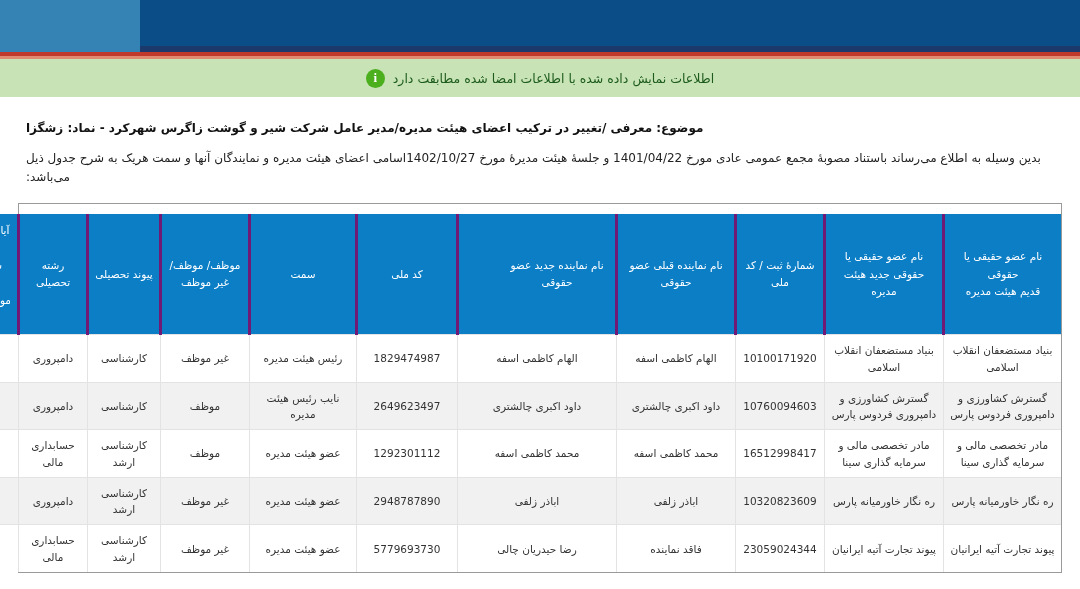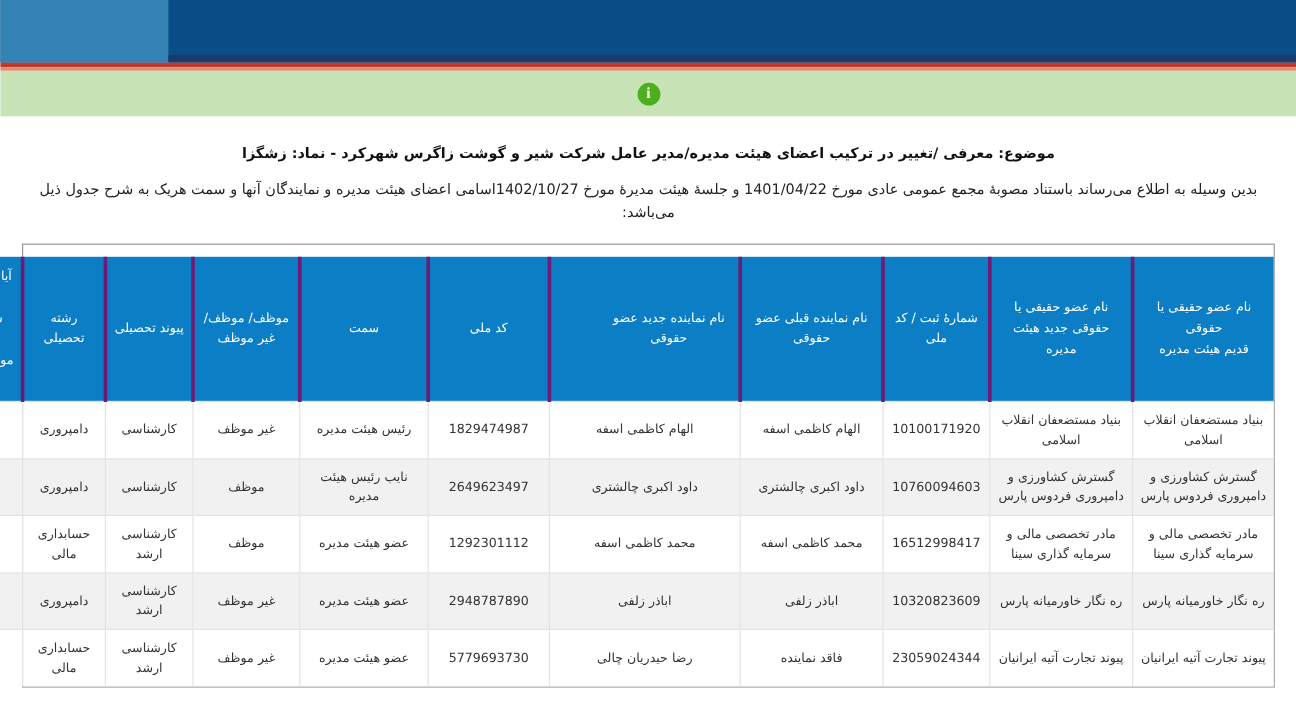--- a/index.html
+++ b/index.html
@@ -75,21 +75,21 @@
     display: inline-flex;
     align-items: center;
     justify-content: center;
     font-family: "Liberation Serif", serif;
     flex: none;
   }
 
   
   .doc-intro {
     padding: 22px 26px 4px 26px;
-    text-align: center;
+    text-align: left;
   }
   .doc-subject {
     font-size: 12px;
     font-weight: bold;
     color: #111;
     margin-bottom: 12px;
     line-height: 1.5;
   }
   .doc-line {
     font-size: 11.5px;
@@ -161,20 +161,21 @@
 <body>
 
 <div class="app-header">
   <div class="app-header-accent"></div>
   <div class="header-rule-navy"></div>
 </div>
 <div class="header-rule-red"></div>
 <div class="header-rule-salmon"></div>
 
 <div class="notice-bar">
+  <span class="notice-text">اطلاعات نمایش داده شده با اطلاعات امضا شده مطابقت دارد</span>
   <span class="notice-icon">i</span>
 </div>
 
 <div class="doc-intro">
   <div class="doc-subject">موضوع: معرفی /تغییر در ترکیب اعضای هیئت مدیره/مدیر عامل شرکت شیر و گوشت زاگرس شهرکرد - نماد: زشگزا</div>
   <div class="doc-line-wide">بدین وسیله به اطلاع می‌رساند باستناد مصوبهٔ مجمع عمومی عادی مورخ 1401/04/22  و جلسهٔ هیئت مدیرهٔ مورخ 1402/10/27اسامی اعضای هیئت مدیره و نمایندگان آنها و سمت هریک به شرح جدول ذیل می‌باشد:</div>
 </div>
 
 <div class="table-wrap">
   <table class="board-table">

